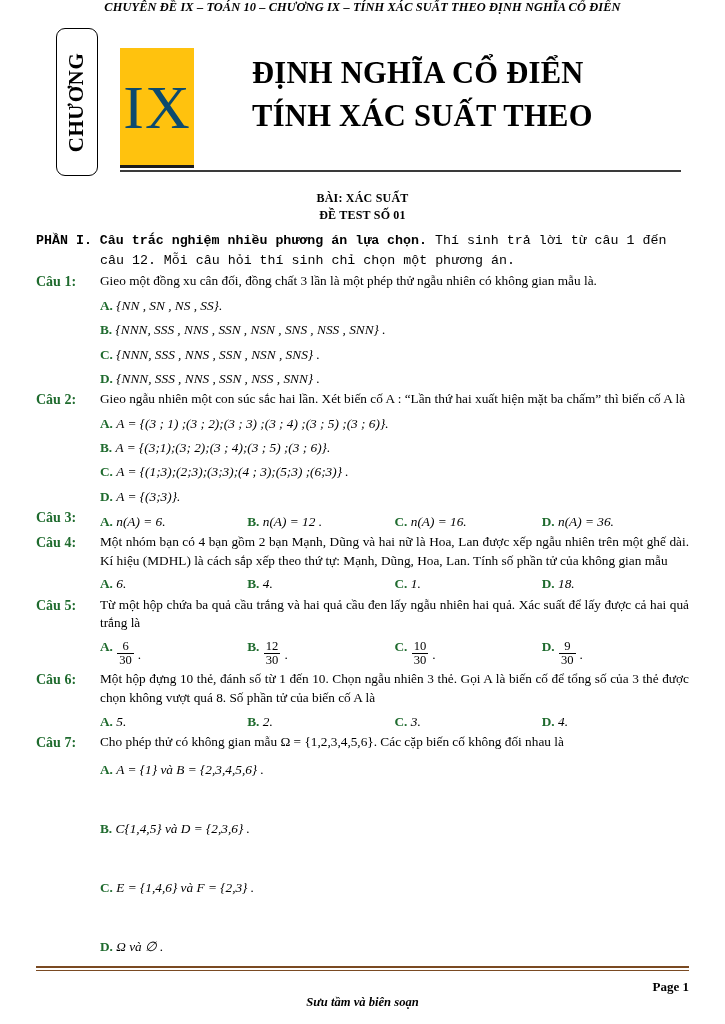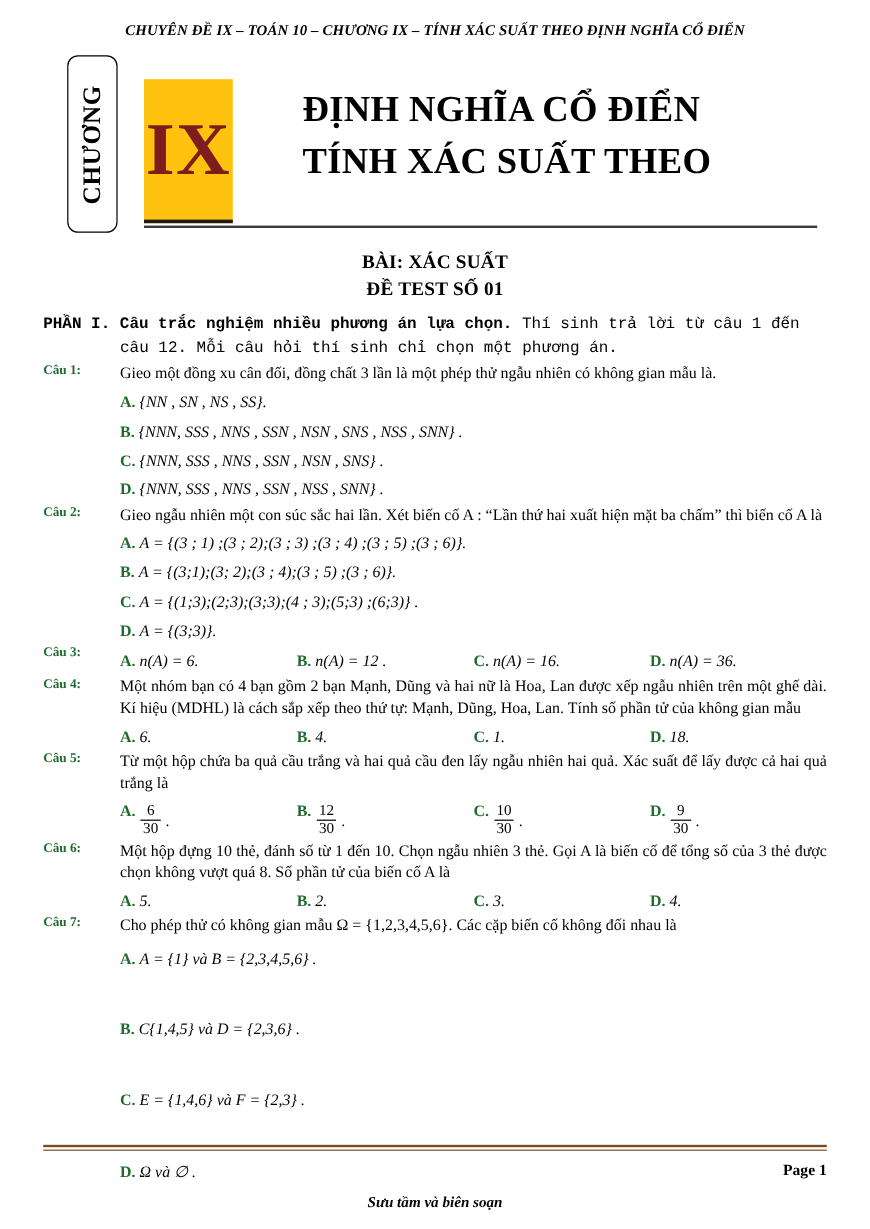--- a/index.html
+++ b/index.html
@@ -24,21 +24,20 @@
     padding: 0 36px;
   }
 
   
   .doc-header {
     text-align: center;
     font-weight: bold;
     font-style: italic;
     font-size: 12.4px;
     letter-spacing: 0.1px;
-    padding-top: 18px;
     white-space: nowrap;
   }
 
   
   .banner {
     position: relative;
     height: 150px;
     margin-top: 11px;
   }
   .chuong-box {
@@ -75,23 +74,23 @@
     width: 74px;
     height: 120px;
     background: #FFC20E;
     border-bottom: 3px solid #1b1b1b;
     box-sizing: border-box;
     display: flex;
     align-items: center;
     justify-content: center;
   }
   .chap-num-box span {
-    color: #7f1d1d;
+    color: #0c4a6e;
     font-size: 62px;
-    font-weight: bold;
+    font-weight: normal;
     line-height: 1;
     letter-spacing: 1px;
   }
   .banner-title {
     position: absolute;
     left: 216px;
     top: 26px;
     right: 0;
   }
   .banner-title .tline {
@@ -110,21 +109,21 @@
     background: #3a3a3a;
   }
 
   
   .lesson-head {
     text-align: center;
     margin-top: 14px;
   }
   .lesson-head div {
     font-weight: bold;
-    font-size: 16px;
+    font-size: 12px;
     line-height: 1.42;
     letter-spacing: 0.2px;
   }
 
   
   .content {
     margin-top: 7px;
     font-size: 13.3px;
     line-height: 1.405;
   }
@@ -142,21 +141,21 @@
 
   .qrow {
     display: flex;
     align-items: flex-start;
     margin-top: 2px;
   }
   .qlabel {
     flex: 0 0 64px;
     color: #1F6B2E;
     font-weight: bold;
-    font-size: 11px;
+    font-size: 14px;
     line-height: 1.405;
   }
   .qbody {
     flex: 1 1 auto;
     min-width: 0;
   }
   .qtext {
     text-align: justify;
     line-height: 1.405;
   }
@@ -232,21 +231,21 @@
     text-align: right;
     font-weight: bold;
     font-size: 13px;
     margin-top: 8px;
   }
   .credit {
     text-align: center;
     font-style: italic;
     font-weight: bold;
     font-size: 12.6px;
-    margin-top: 12px;
+    margin-top: 0;
   }
 </style>
 </head>
 <body>
 
 <div class="page">
 
   <div class="doc-header">CHUYÊN ĐỀ IX – TOÁN 10 – CHƯƠNG IX – TÍNH XÁC SUẤT THEO ĐỊNH NGHĨA CỔ ĐIỂN</div>
 
   <div class="banner">

